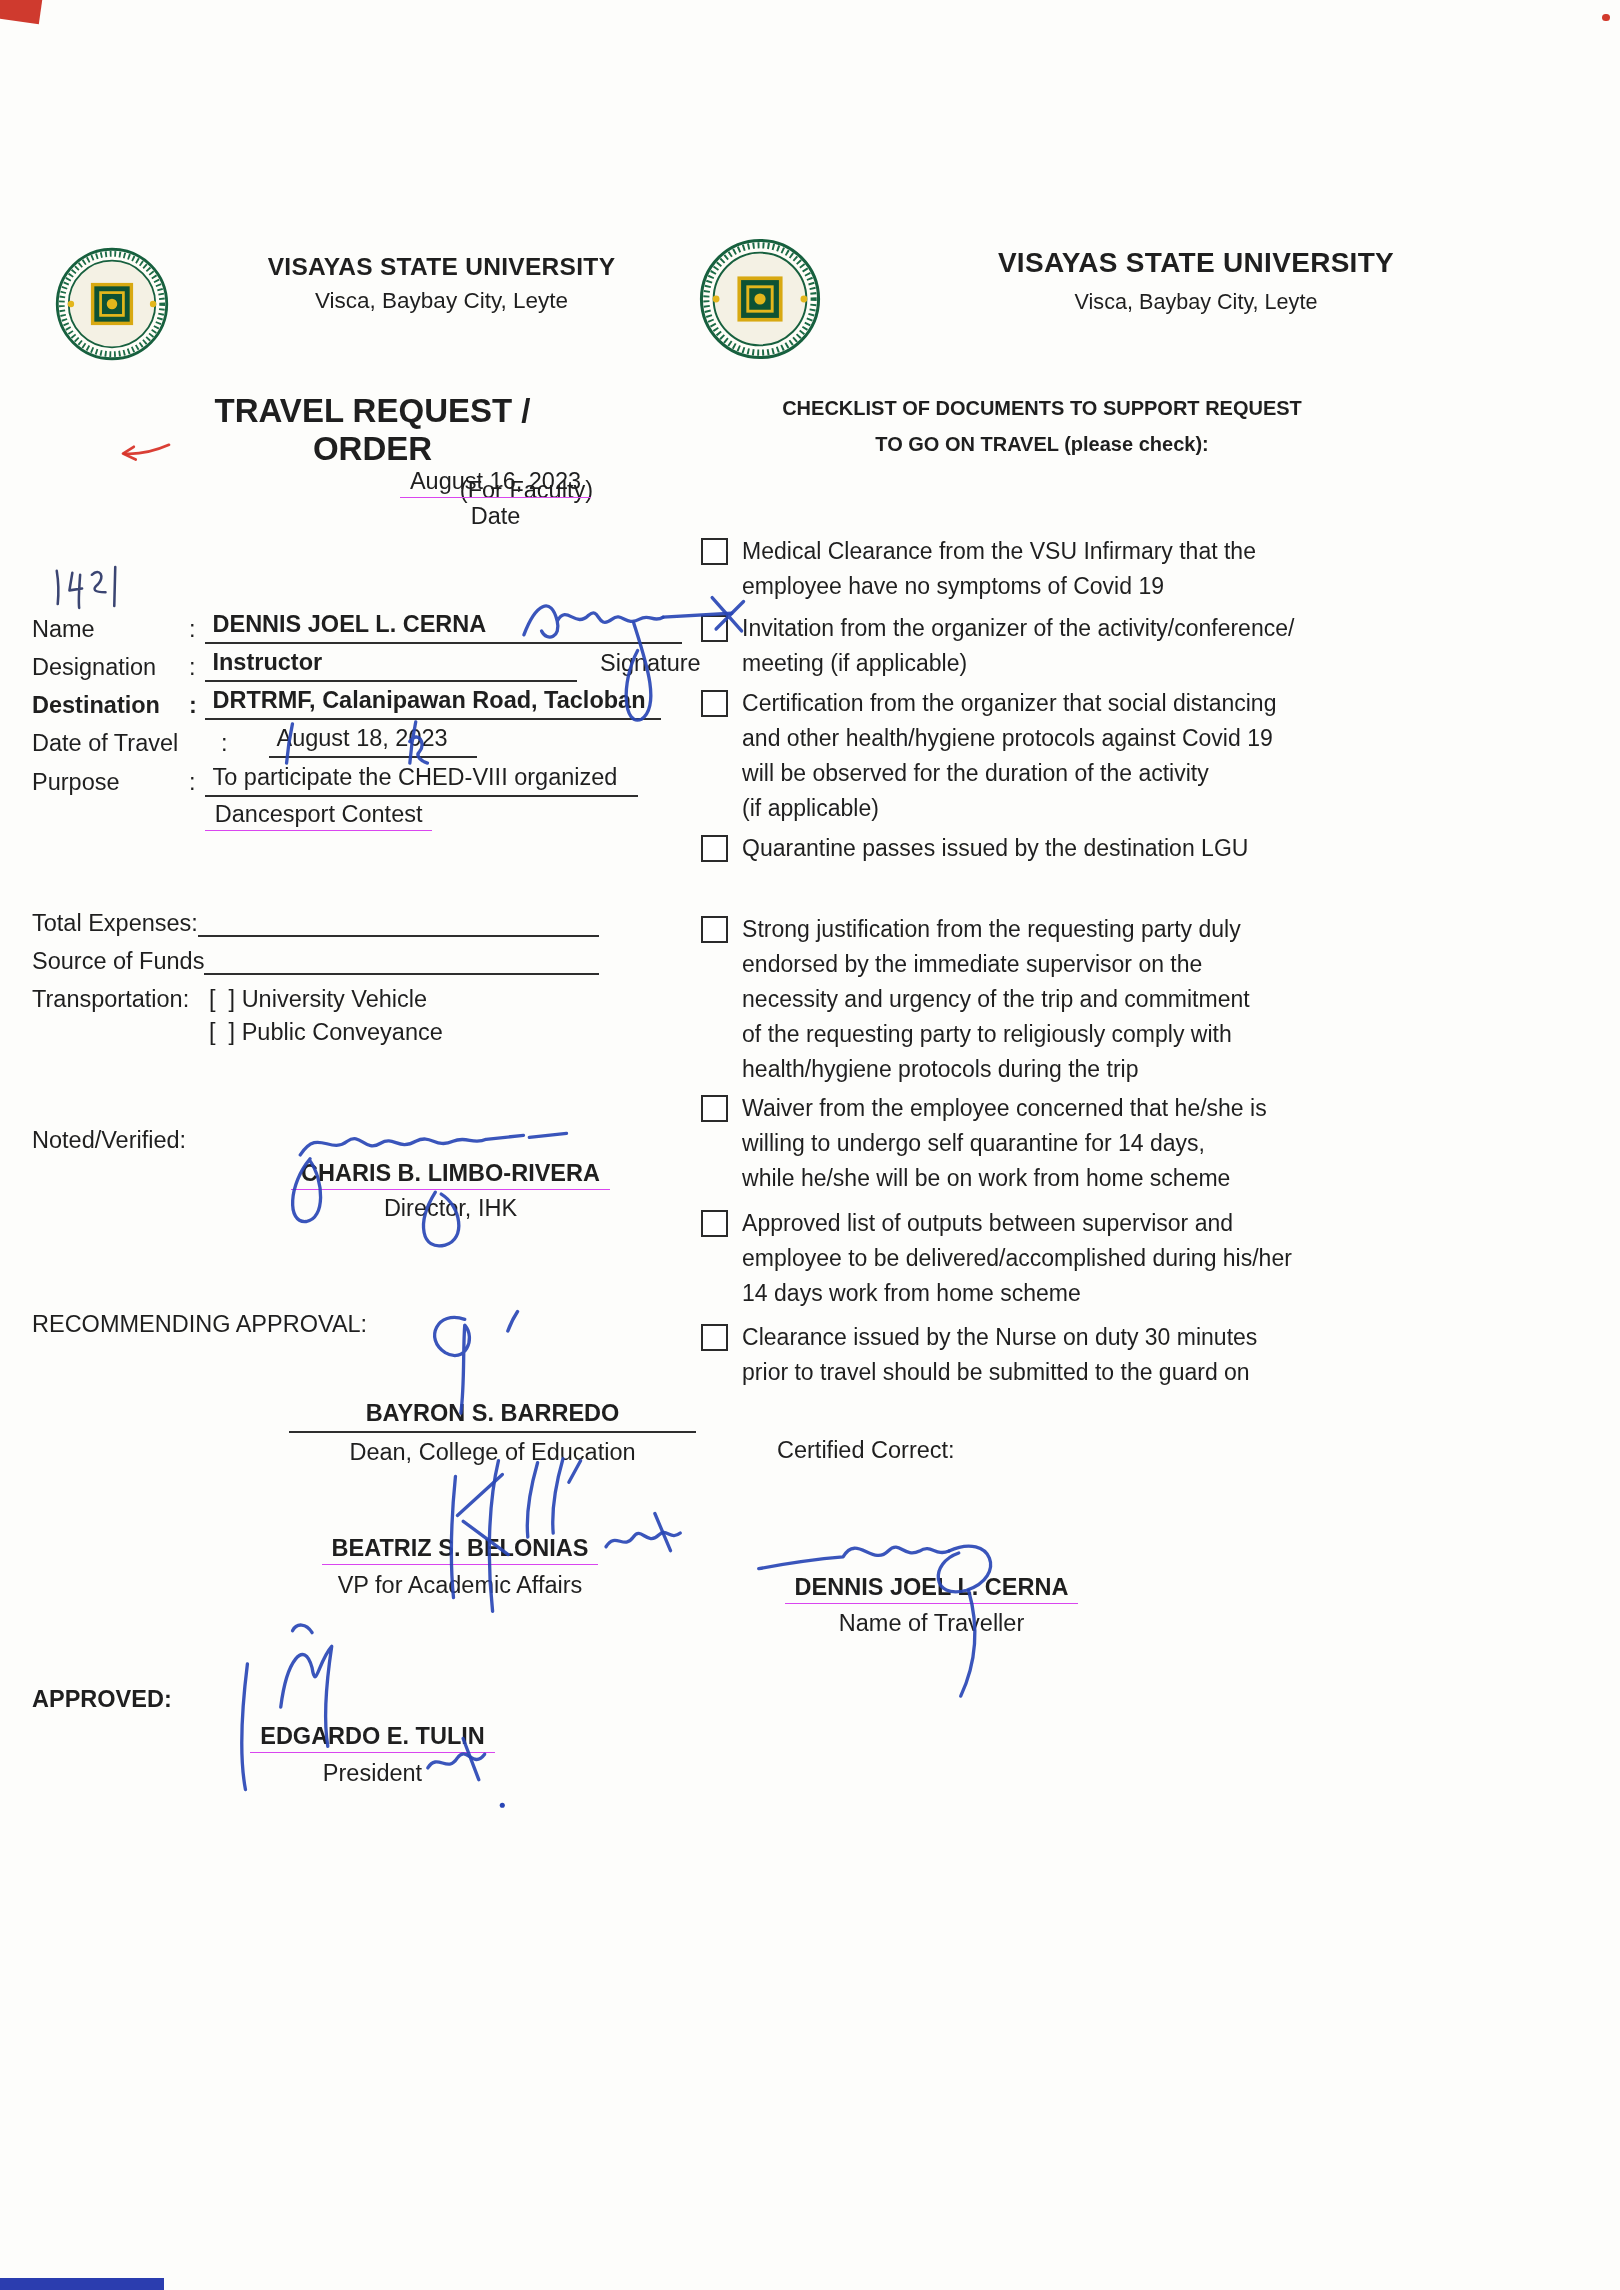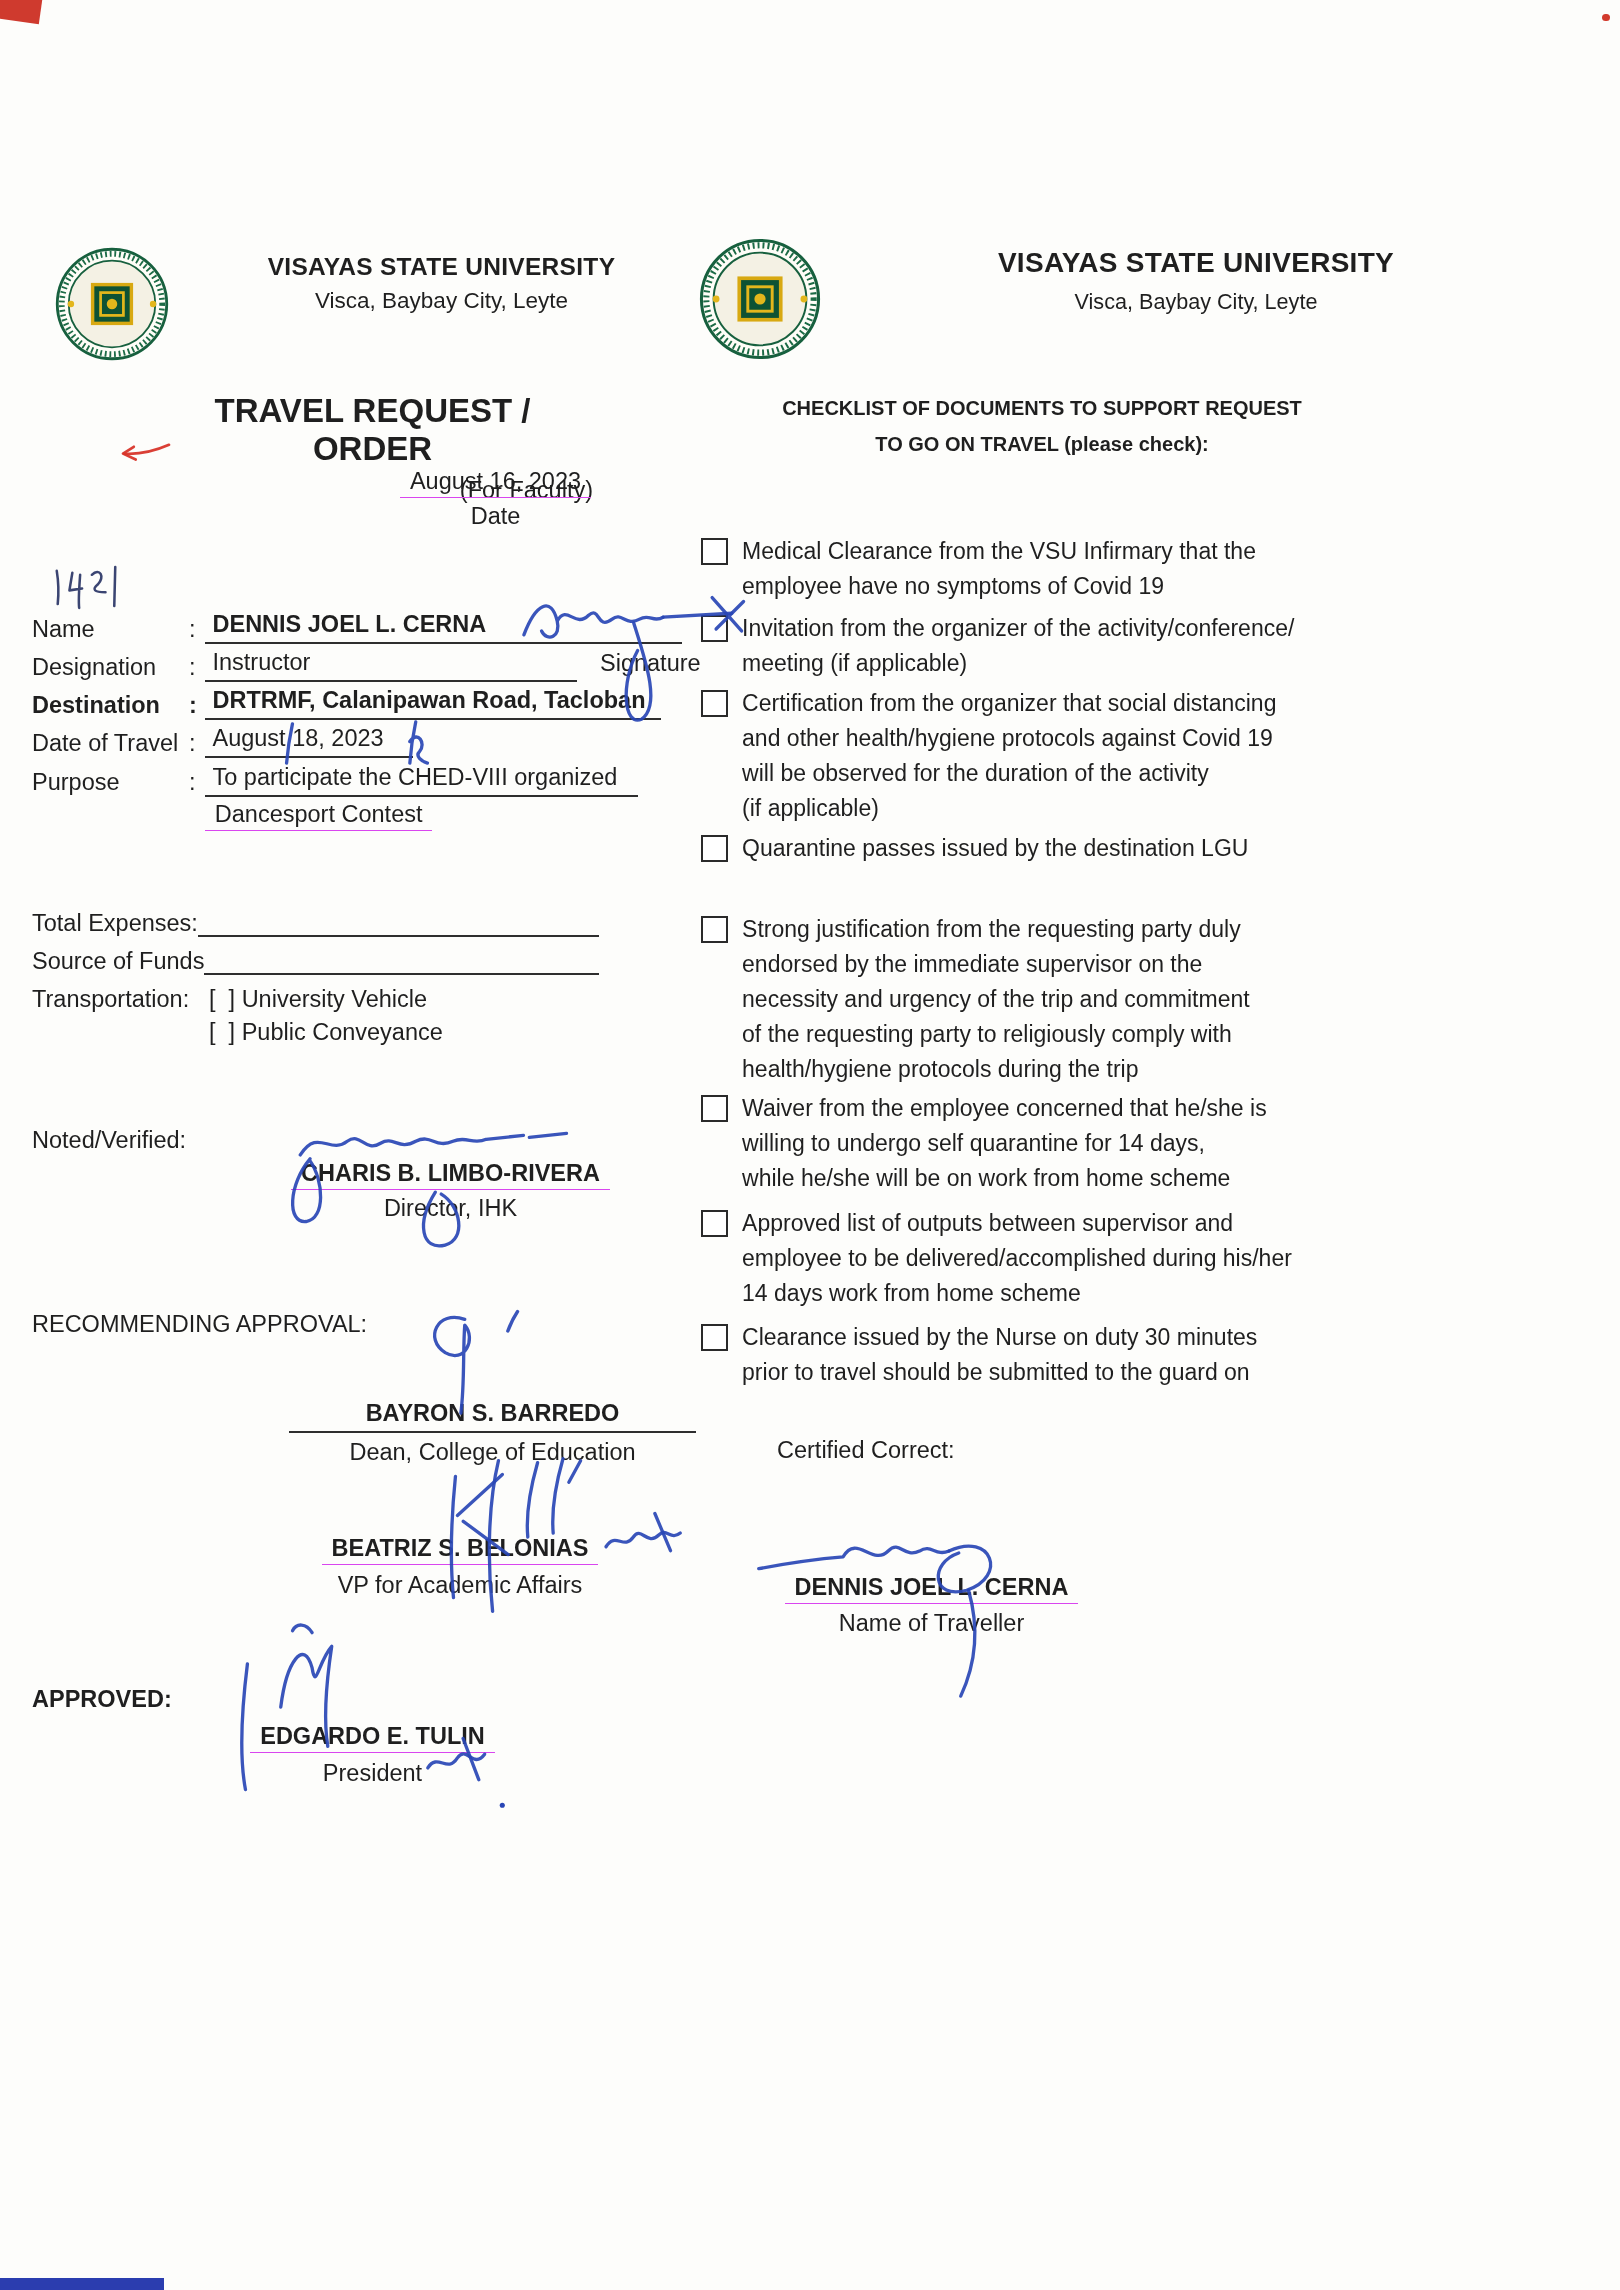--- a/index.html
+++ b/index.html
@@ -99,29 +99,29 @@
   </div>
 
   <div class="frow" style="top:610px;">
     <span class="flabel">Name</span>
     <span class="fcolon">:</span>
     <span class="fvalue bold" style="width:477px;">DENNIS JOEL L. CERNA</span>
   </div>
   <div class="frow" style="top:648px;">
     <span class="flabel">Designation</span>
     <span class="fcolon">:</span>
-    <span class="fvalue" style="width:372px;">Instructor</span>
+    <span class="fvalue" style="width:372px;font-weight:bold;">Instructor</span>
   </div>
   <div class="abs fs24" style="left:600px; top:650px;">Signature</div>
   <div class="frow" style="top:686px;font-weight:bold;">
     <span class="flabel">Destination</span>
     <span class="fcolon">:</span>
     <span class="fvalue" style="width:456px;">DRTRMF, Calanipawan Road, Tacloban</span>
   </div>
-  <div class="frow" style="top:724px;">
+  <div class="frow" style="top:724px;gap:32px;">
     <span class="flabel">Date of Travel</span>
     <span class="fcolon">:</span>
     <span class="fvalue" style="width:208px;">August 18, 2023</span>
   </div>
   <div class="frow" style="top:763px;">
     <span class="flabel">Purpose</span>
     <span class="fcolon">:</span>
     <span class="fvalue" style="width:433px;">To participate the CHED-VIII organized</span>
   </div>
   <div class="abs fs24" style="left:205px; top:801px;">

